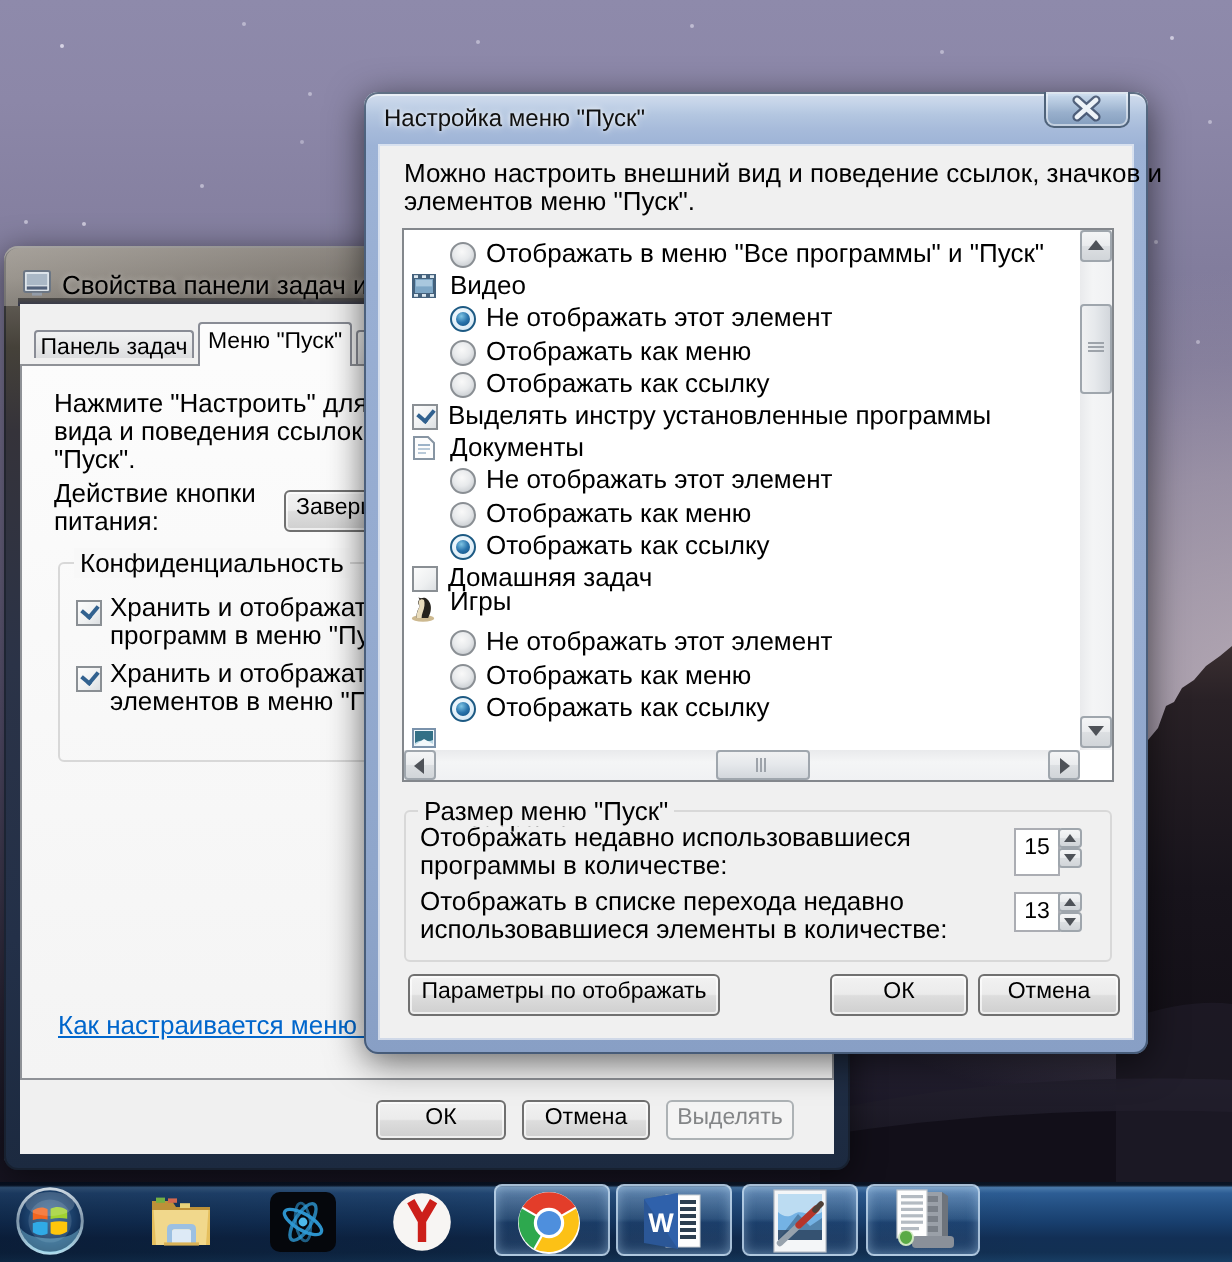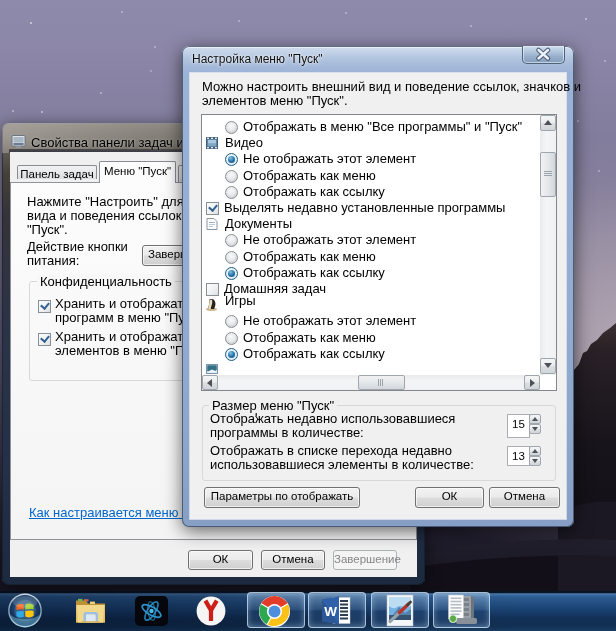--- a/index.html
+++ b/index.html
@@ -91,21 +91,21 @@
 <div class="btn" style="left:142px;top:245px;width:130px;height:21px;z-index:13;text-align:left;"><span style="left:5px;">Завершение раб</span></div>
 <div class="gbox" style="left:29px;top:281px;width:350px;height:100px;z-index:13;"></div>
 <div class="glab" style="left:37px;top:274px;z-index:14;background:#f8f8f8;">Конфиденциальность</div>
 <div class="cb chk" style="left:38px;top:300px;z-index:14;"></div>
 <div class="t12" style="left:55px;top:297px;z-index:14;">Хранить и отображать список<br>программ в меню "Пуск"</div>
 <div class="cb chk" style="left:38px;top:333px;z-index:14;"></div>
 <div class="t12" style="left:55px;top:330px;z-index:14;">Хранить и отображать список<br>элементов в меню "Пуск"</div>
 <div class="t12" style="left:29px;top:506px;z-index:13;color:#0066cc;text-decoration:underline;">Как настраивается меню "Пуск"?</div>
 <div class="btn" style="left:188px;top:550px;width:65px;height:20px;z-index:13;"><span>ОК</span></div>
 <div class="btn" style="left:261px;top:550px;width:64px;height:20px;z-index:13;"><span>Отмена</span></div>
-<div class="btn btnd" style="left:333px;top:550px;width:64px;height:20px;z-index:13;"><span>Завершение</span></div>
+<div class="btn btnd" style="left:333px;top:550px;width:64px;height:20px;z-index:13;"><span>Выделять</span></div>
 
 <div style="position:absolute;left:182px;top:46px;width:392px;height:481px;z-index:20;border-radius:7px;
  background:linear-gradient(180deg,#d4deed 0%,#c4d3e8 1.2%,#b3c6e0 2.4%,#a6bada 4%,#9db3d6 5.6%,#99afd3 20%,#95abd0 50%,#8fa6cb 80%,#889fc5 100%);
  box-shadow:0 4px 18px rgba(0,0,0,.6),inset 0 0 0 1px rgba(50,70,95,.75),inset 0 2px 0 rgba(255,255,255,.55);"></div>
 <div class="t12" style="left:192px;top:53px;z-index:22;font-size:12px;color:#101010;text-shadow:0 0 4px rgba(255,255,255,.9),0 0 2px rgba(255,255,255,.7);">Настройка меню "Пуск"</div>
 <div style="position:absolute;left:522px;top:46px;width:43px;height:18px;z-index:22;box-sizing:border-box;border:1px solid #4f637a;border-top:none;border-radius:0 0 5px 5px;background:linear-gradient(180deg,rgba(205,222,240,.85),rgba(140,165,195,.7) 60%,rgba(120,148,180,.75));box-shadow:inset 0 0 0 1px rgba(255,255,255,.5);">
  <svg width="41" height="17" viewBox="0 0 41 17">
       <path d="M15.5,4 L25,12.5 M25,4 L15.5,12.5" stroke="#41506b" stroke-width="4.6" stroke-linecap="round" opacity="0.85"></path>
       <path d="M15.5,4 L25,12.5 M25,4 L15.5,12.5" stroke="#eef3f8" stroke-width="2.4" stroke-linecap="round"></path>
     </svg>
@@ -128,21 +128,21 @@
     <rect x="9" y="10" width="2" height="1.4" fill="#dce8f0"></rect>
   </svg>
 <div class="t12" style="left:225px;top:136px;z-index:23;">Видео</div>
 <div class="radio sel" style="left:225px;top:153px;z-index:23;"></div>
 <div class="t12" style="left:243px;top:152px;z-index:23;">Не отображать этот элемент</div>
 <div class="radio" style="left:225px;top:170px;z-index:23;"></div>
 <div class="t12" style="left:243px;top:169px;z-index:23;">Отображать как меню</div>
 <div class="radio" style="left:225px;top:186px;z-index:23;"></div>
 <div class="t12" style="left:243px;top:185px;z-index:23;">Отображать как ссылку</div>
 <div class="cb chk" style="left:206px;top:202px;z-index:23;"></div>
-<div class="t12" style="left:224px;top:201px;z-index:23;">Выделять недавно установленные программы</div>
+<div class="t12" style="left:224px;top:201px;z-index:23;">Выделять инстру установленные программы</div>
 <svg style="position:absolute;left:206px;top:218px;z-index:23" width="12" height="12">
     <path d="M1,0.5 H8 L11,3.5 V11.5 H1 Z" fill="#fdfdfd" stroke="#8795a3" stroke-width="1"></path>
     <rect x="3" y="4" width="6" height="1" fill="#9db3c8"></rect>
     <rect x="3" y="6" width="6" height="1" fill="#b8c9d8"></rect>
     <rect x="3" y="8" width="4" height="1" fill="#b8c9d8"></rect>
   </svg>
 <div class="t12" style="left:225px;top:217px;z-index:23;">Документы</div>
 <div class="radio" style="left:225px;top:234px;z-index:23;"></div>
 <div class="t12" style="left:243px;top:233px;z-index:23;">Не отображать этот элемент</div>
 <div class="radio" style="left:225px;top:251px;z-index:23;"></div>

